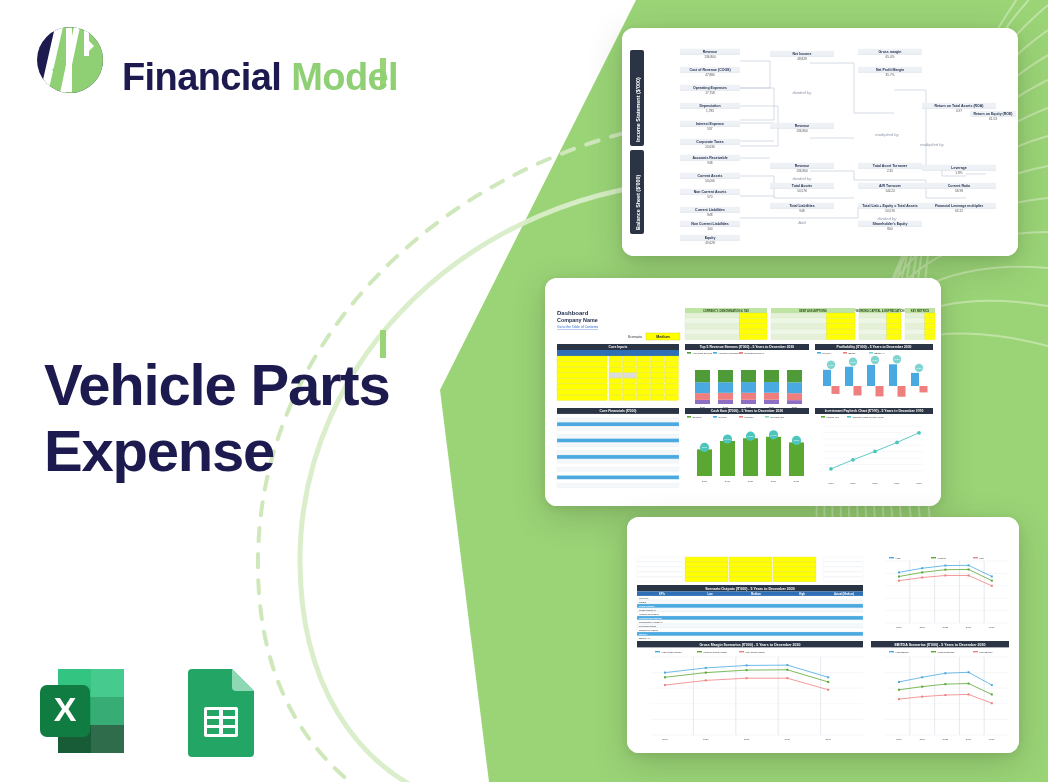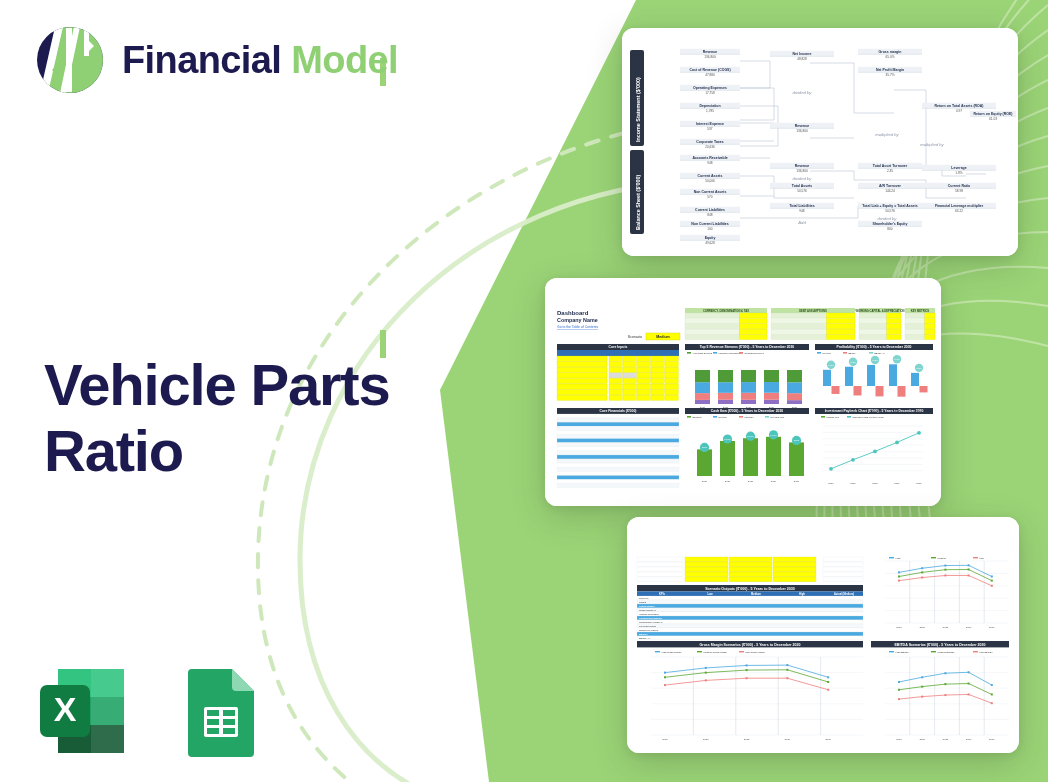--- a/index.html
+++ b/index.html
@@ -10,21 +10,21 @@
     overflow:hidden;
     position:relative;
   }
 
   
   #bg { position:absolute; inset:0; z-index:0; }
 
   
   .left-panel { position:absolute; left:0; top:0; width:470px; height:782px; z-index:5; }
 
-  .brand { position:absolute; left:32px; top:24px; display:flex; align-items:center; gap:14px; }
+  .brand { position:absolute; left:32px; top:24px; display:flex; align-items:flex-end; gap:14px; }
   .brand-mark { width:76px; height:72px; }
   .brand-text { font-size:38px; font-weight:700; letter-spacing:-0.6px; line-height:1; white-space:nowrap; }
   .brand-text .w1 { color:#1c1a4e; }
   .brand-text .w2 { color:#8ed073; }
 
   .headline {
     position:absolute; left:44px; top:308px;
     font-size:58px; font-weight:700; line-height:1.14;
     color:#1c1a4e; letter-spacing:-1.2px;margin-top:44px;
   }
@@ -120,21 +120,21 @@
         <polygon points="56,16 62,22 56,28" fill="#ffffff"></polygon>
       </g>
     </svg>
     <div class="brand-text">
       <span class="w1">Financial</span><span> </span><span class="w2">Model</span>
     </div>
   </div>
 
   <div class="headline">
     <div>Vehicle Parts</div>
-    <div>Ratio</div>
+    <div>Expense</div>
   </div>
 
   <div class="app-icons">
     <svg class="app-icon" viewBox="0 0 96 96">
       <rect x="24" y="6" width="66" height="84" rx="4" fill="#21a366"></rect>
       <rect x="24" y="6" width="66" height="28" fill="#33c481"></rect>
       <rect x="24" y="34" width="66" height="28" fill="#21a366"></rect>
       <rect x="24" y="62" width="66" height="28" fill="#185c37"></rect>
       <rect x="57" y="6" width="33" height="84" fill="#ffffff" opacity=".10"></rect>
       <rect x="6" y="22" width="50" height="52" rx="7" fill="#107c41"></rect>

